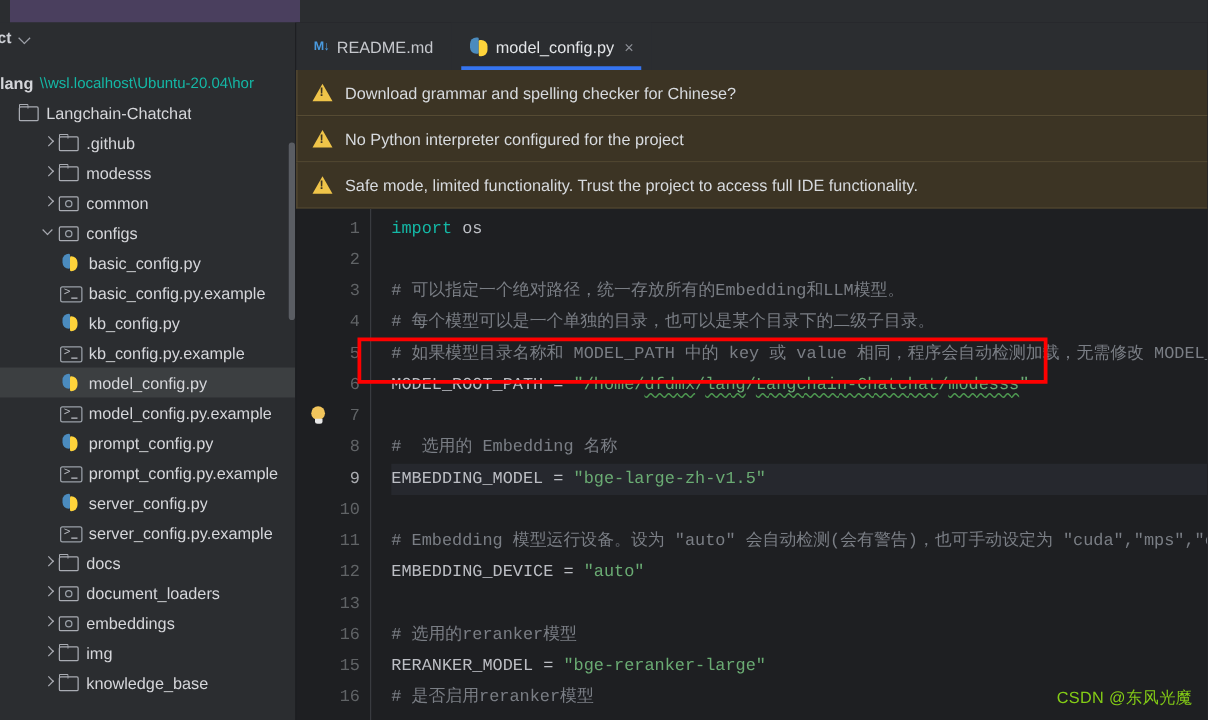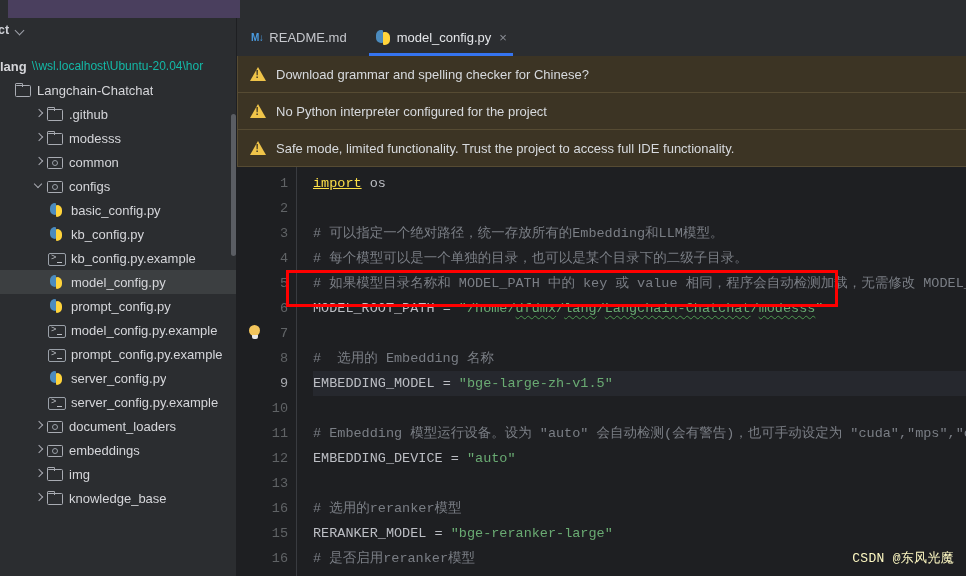--- a/index.html
+++ b/index.html
@@ -193,21 +193,21 @@
   }
   .gutter .ln.cur { color: #A9ABB0; }
   .code {
     flex: 1; padding-top: 4px; padding-left: 16px;
     font-family: "Liberation Mono", monospace; font-size: 13.5px;
     white-space: pre; overflow: hidden; position: relative;
   }
   .cl { height: 25px; line-height: 25px; white-space: pre; }
   .cl.cur { background: #26282E; }
 
-  .kw  { color: #fde047; text-decoration: underline; }
+  .kw  { color: #14b8a6; }
   .cmt { color: #7A7E85; }
   .str { color: #6AAB73; }
   .id  { color: #BCBEC4; }
   .op  { color: #BCBEC4; }
   .squig {
     text-decoration: underline wavy #4E9A51;
     text-underline-offset: 3px;
     text-decoration-thickness: 1px;
   }
 
@@ -231,22 +231,22 @@
   }
 
   
   .ed-scroll {
     position: absolute; right: 0; top: 0; width: 8px; height: 427px;
   }
 
   
   .watermark {
     position: absolute; right: 12px; bottom: 9px;
-    color: #fef9c3; font-size: 13px; letter-spacing: .3px;
-    font-family: Liberation Mono, monospace; z-index: 30;
+    color: #84cc16; font-size: 13px; letter-spacing: .3px;
+    font-family: Liberation Sans, sans-serif; z-index: 30;
   }
 </style>
 </head>
 <body>
 
 <div id="app">
 
   <div class="window-strip"></div>
   <div class="window-strip-right"></div>
 
@@ -287,57 +287,67 @@
             <span class="ico ico-folder-src"></span>
             <span class="label">configs</span>
           </div>
           <div class="row depth3">
             <span class="arrow"></span>
             <span class="ico ico-py"></span>
             <span class="label">basic_config.py</span>
           </div>
           <div class="row depth3">
             <span class="arrow"></span>
+            <span class="ico ico-sh"></span>
+            <span class="label">basic_config.py.example</span>
+          </div>
+          <div class="row depth3">
+            <span class="arrow"></span>
             <span class="ico ico-py"></span>
             <span class="label">kb_config.py</span>
           </div>
           <div class="row depth3">
             <span class="arrow"></span>
             <span class="ico ico-sh"></span>
             <span class="label">kb_config.py.example</span>
           </div>
           <div class="row depth3 selected">
             <span class="arrow"></span>
             <span class="ico ico-py"></span>
             <span class="label">model_config.py</span>
           </div>
           <div class="row depth3">
             <span class="arrow"></span>
+            <span class="ico ico-sh"></span>
+            <span class="label">model_config.py.example</span>
+          </div>
+          <div class="row depth3">
+            <span class="arrow"></span>
             <span class="ico ico-py"></span>
             <span class="label">prompt_config.py</span>
           </div>
           <div class="row depth3">
             <span class="arrow"></span>
             <span class="ico ico-sh"></span>
-            <span class="label">model_config.py.example</span>
-          </div>
-          <div class="row depth3">
-            <span class="arrow"></span>
-            <span class="ico ico-sh"></span>
             <span class="label">prompt_config.py.example</span>
           </div>
           <div class="row depth3">
             <span class="arrow"></span>
             <span class="ico ico-py"></span>
             <span class="label">server_config.py</span>
           </div>
           <div class="row depth3">
             <span class="arrow"></span>
             <span class="ico ico-sh"></span>
             <span class="label">server_config.py.example</span>
+          </div>
+          <div class="row depth2">
+            <span class="arrow closed"></span>
+            <span class="ico ico-folder"></span>
+            <span class="label">docs</span>
           </div>
           <div class="row depth2">
             <span class="arrow closed"></span>
             <span class="ico ico-folder-src"></span>
             <span class="label">document_loaders</span>
           </div>
           <div class="row depth2">
             <span class="arrow closed"></span>
             <span class="ico ico-folder-src"></span>
             <span class="label">embeddings</span>

